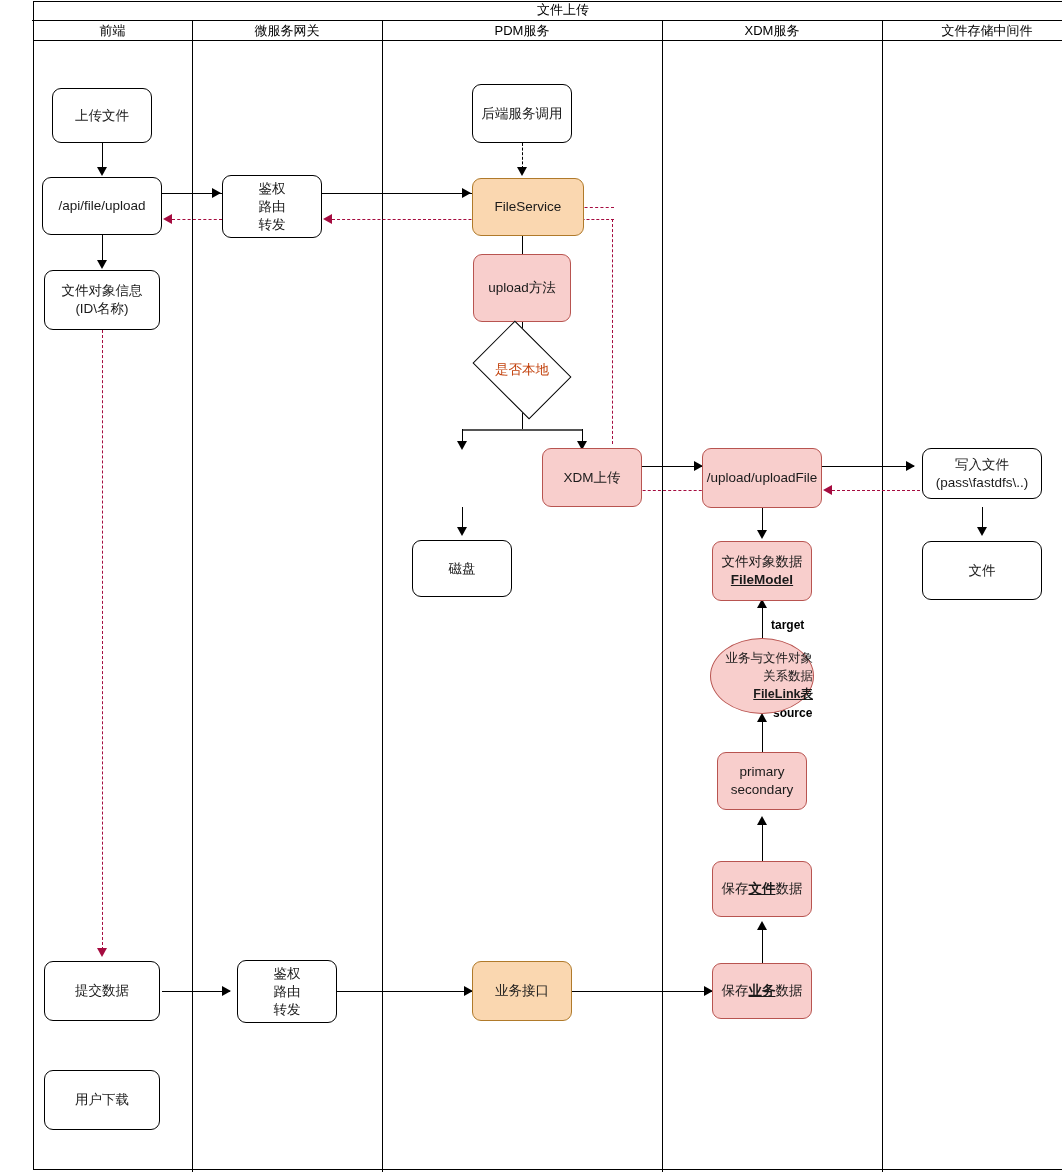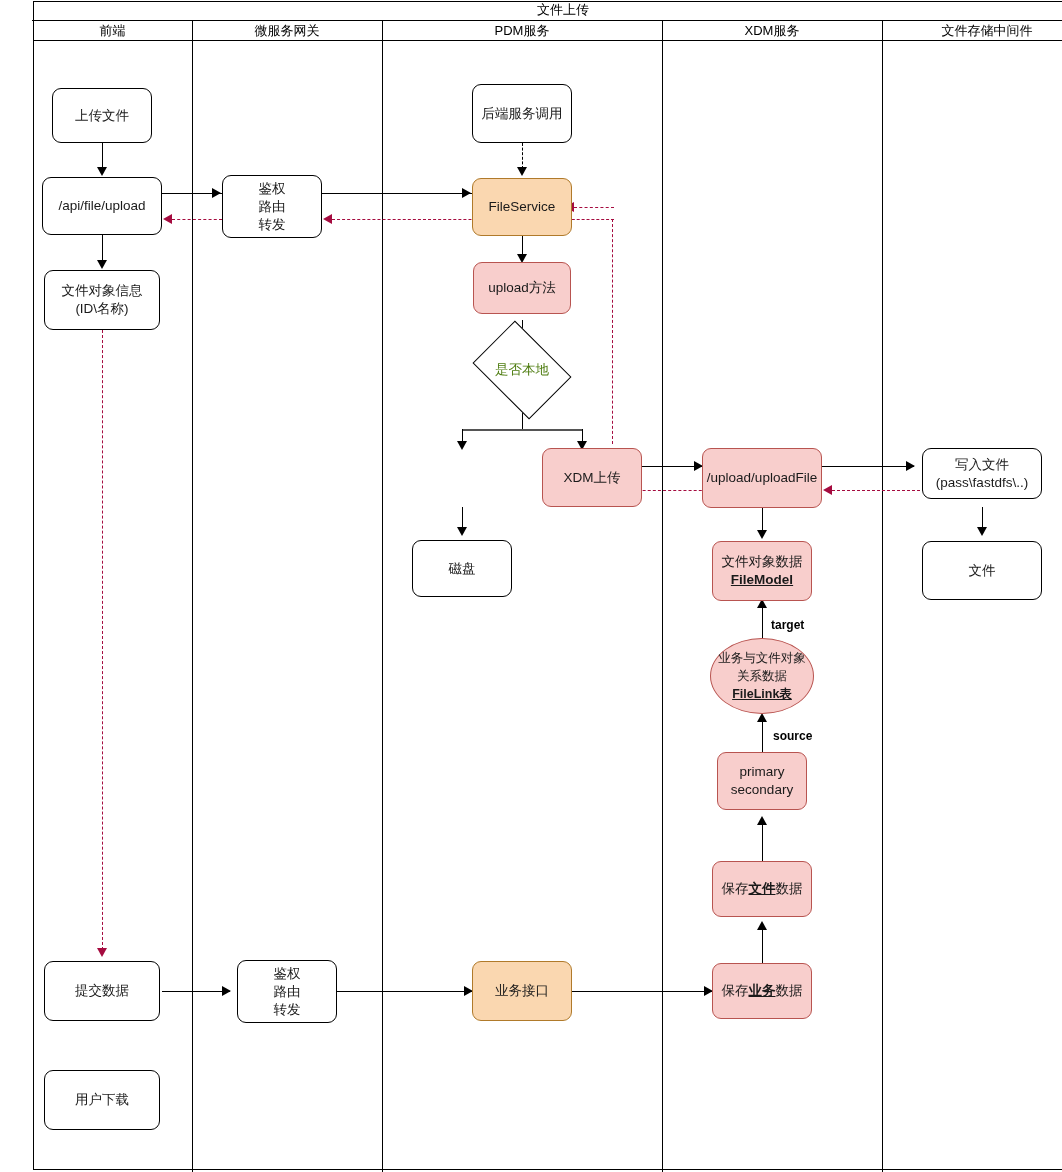--- a/index.html
+++ b/index.html
@@ -24,21 +24,21 @@
   .n-ellipse{background:#f8cecc;border:1.4px solid #b85450;border-radius:50%;}
   .node .b{font-weight:bold;text-decoration:underline;}
   .node .line{white-space:nowrap;}
   .overflow .line{position:relative;white-space:nowrap;}
 
   
   .diamond{position:absolute;}
   .diamond .dshape{position:absolute;left:0;top:0;width:100%;height:100%;
      background:#ffffff;border:1.4px solid #000;transform:rotate(45deg);box-sizing:border-box;}
   .diamond .dlabel{position:absolute;left:-14px;top:0;width:calc(100% + 28px);height:100%;
-     display:flex;align-items:center;justify-content:center;font-size:13.5px;color:#4d7c0f;white-space:nowrap;}
+     display:flex;align-items:center;justify-content:center;font-size:13.5px;color:#c2410c;white-space:nowrap;}
 
   
   .ln{position:absolute;background:#000000;}
   .ln-h{height:0;border-top:1.4px solid #000;}
   .ln-v{width:0;border-left:1.4px solid #000;}
   .ln-gray{border-color:#555;border-top-width:2px;}
   .dsh-h{position:absolute;height:0;border-top:1.5px dashed #a50b3f;}
   .dsh-v{position:absolute;width:0;border-left:1.5px dashed #a50b3f;}
   .dot-v{position:absolute;width:0;border-left:1.5px dashed #000;}
 
@@ -132,21 +132,21 @@
 
   <div class="ln ln-v" style="left:730px;top:508px;height:24px;"></div>
   <div class="arw arw-d" style="left:724.5px;top:530px;"></div>
 
   <div class="ln ln-v" style="left:730px;top:608px;height:30px;"></div>
   <div class="arw arw-u" style="left:724.5px;top:599px;"></div>
   <div class="elabel" style="left:739px;top:618px;">target</div>
 
   <div class="ln ln-v" style="left:730px;top:722px;height:30px;"></div>
   <div class="arw arw-u" style="left:724.5px;top:713px;"></div>
-  <div class="elabel" style="left:741px;top:729px;">source</div>
+  <div class="elabel" style="left:741px;top:706px;">source</div>
 
   <div class="ln ln-v" style="left:730px;top:825px;height:36px;"></div>
   <div class="arw arw-u" style="left:724.5px;top:816px;"></div>
 
   <div class="ln ln-v" style="left:730px;top:930px;height:38px;"></div>
   <div class="arw arw-u" style="left:724.5px;top:921px;"></div>
 
   <div class="ln ln-h" style="left:130px;top:991px;width:68px;"></div>
   <div class="arw arw-r" style="left:190px;top:985.5px;"></div>
 
@@ -186,25 +186,25 @@
   <div class="node n-white" style="left:205px;top:960px;width:100px;height:63px;">
     <span class="line">鉴权</span>
     <span class="line">路由</span>
     <span class="line">转发</span>
   </div>
 
   <div class="node n-white" style="left:440px;top:84px;width:100px;height:59px;">
     <span class="line">后端服务调用</span>
   </div>
 
-  <div class="node n-orange" style="left:440px;top:178px;width:100px;height:58px;">
+  <div class="node n-orange" style="left:440px;top:178px;width:112px;height:58px;">
     <span class="line">FileService</span>
   </div>
 
-  <div class="node n-pink" style="left:441px;top:262px;width:98px;height:52px;">
+  <div class="node n-pink" style="left:441px;top:254px;width:98px;height:68px;">
     <span class="line">upload方法</span>
   </div>
 
   <div class="diamond" style="left:450px;top:340px;width:80px;height:60px;">
     <div class="dshape"></div>
     <div class="dlabel">是否本地</div>
   </div>
 
 
   <div class="node n-pink" style="left:510px;top:448px;width:100px;height:59px;">
@@ -221,21 +221,21 @@
 
   <div class="node n-pink overflow" style="left:670px;top:448px;width:120px;height:60px;">
     <span class="line" style="font-size:13.5px;">/upload/uploadFile</span>
   </div>
 
   <div class="node n-pink" style="left:680px;top:541px;width:100px;height:60px;">
     <span class="line">文件对象数据</span>
     <span class="line b">FileModel</span>
   </div>
 
-  <div class="node n-ellipse" style="left:678px;top:638px;width:104px;height:76px;">
+  <div class="node n-ellipse" style="left:678px;top:638px;width:104px;height:76px;align-items:flex-end;">
     <span class="line" style="font-size:12.5px;">业务与文件对象</span>
     <span class="line" style="font-size:12.5px;">关系数据</span>
     <span class="line b" style="font-size:12.5px;">FileLink表</span>
   </div>
 
   <div class="node n-pink" style="left:685px;top:752px;width:90px;height:58px;">
     <span class="line">primary</span>
     <span class="line">secondary</span>
   </div>
 

